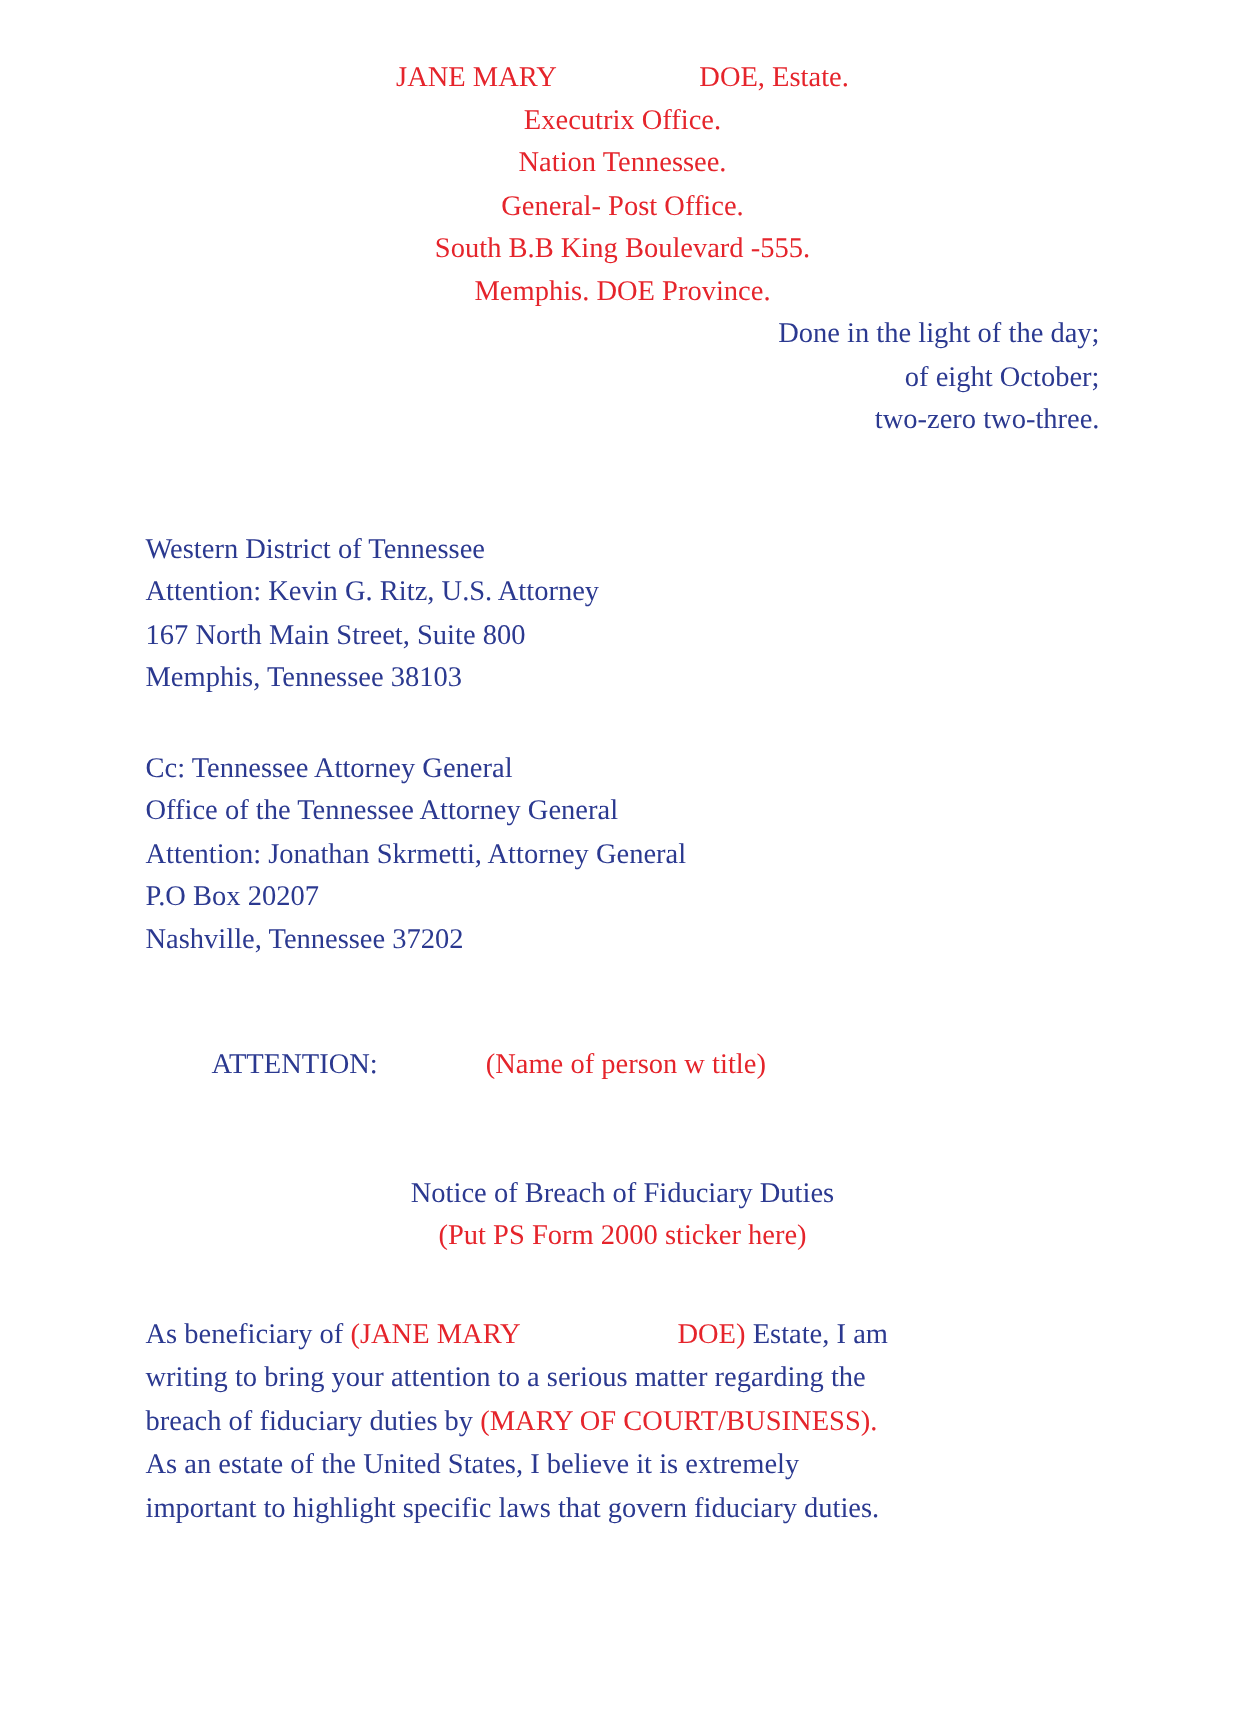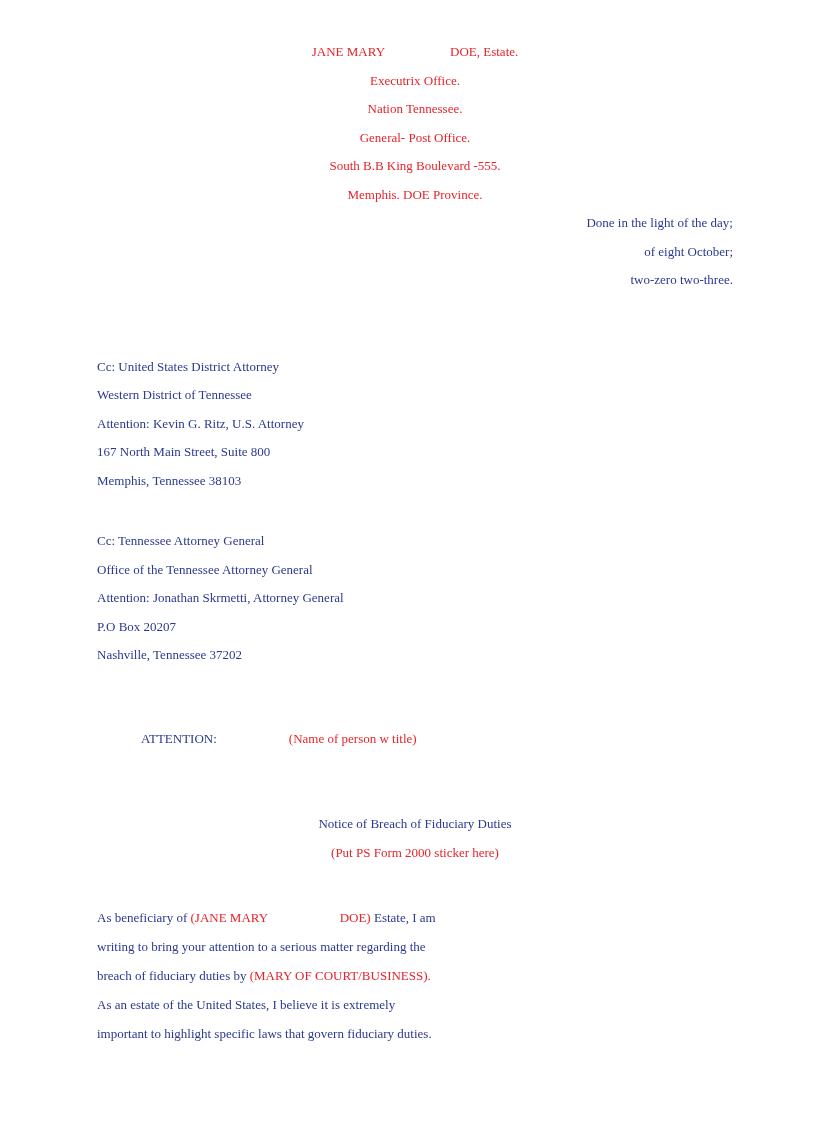--- a/index.html
+++ b/index.html
@@ -9,21 +9,21 @@
   }
   .page {
     position: relative;
     width: 828px;
     height: 1141px;
     box-sizing: border-box;
     padding: 38px 95px 0 97px;
     background: #ffffff;
     overflow: hidden;
     font-family: "Liberation Serif", "DejaVu Serif", serif;
-    font-size: 13px;
+    font-size: 19px;
     line-height: 28.5px;
     color: var(--blue, #2b3990);
   }
   .red  { color: var(--red, #e5242b); }
   .blue { color: var(--blue, #2b3990); }
 
   .letterhead { text-align: center; }
 
   .dateline {
     text-align: right;
@@ -59,21 +59,20 @@
     <div>Memphis. DOE Province.</div>
   </div>
 
   <div class="dateline blue">
     <div>Done in the light of the day;</div>
     <div>of eight October;</div>
     <div>two-zero two-three.</div>
   </div>
 
   <div class="cc-block-1 blue">
-    <div>Cc: United States District Attorney</div>
     <div>Western District of Tennessee</div>
     <div>Attention: Kevin G. Ritz, U.S. Attorney</div>
     <div>167 North Main Street, Suite 800</div>
     <div>Memphis, Tennessee 38103</div>
   </div>
 
   <div class="cc-block-2 blue">
     <div>Cc: Tennessee Attorney General</div>
     <div>Office of the Tennessee Attorney General</div>
     <div>Attention: Jonathan Skrmetti, Attorney General</div>

